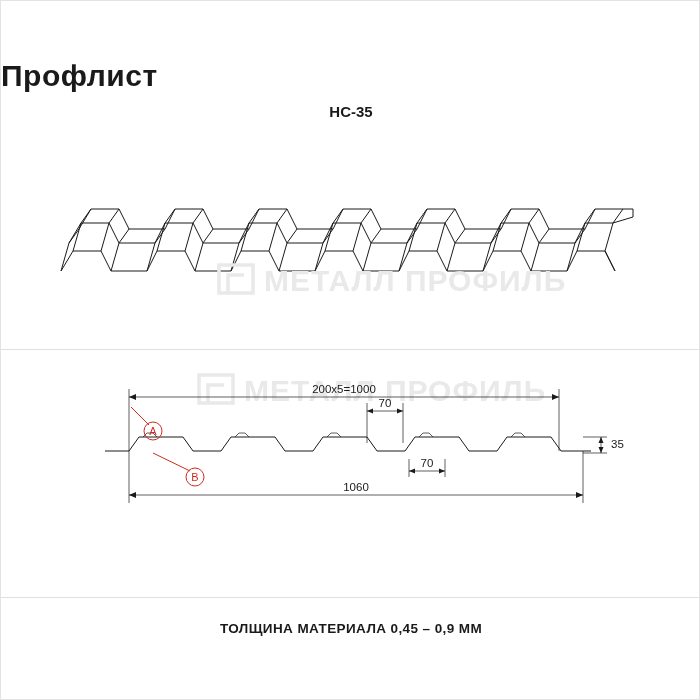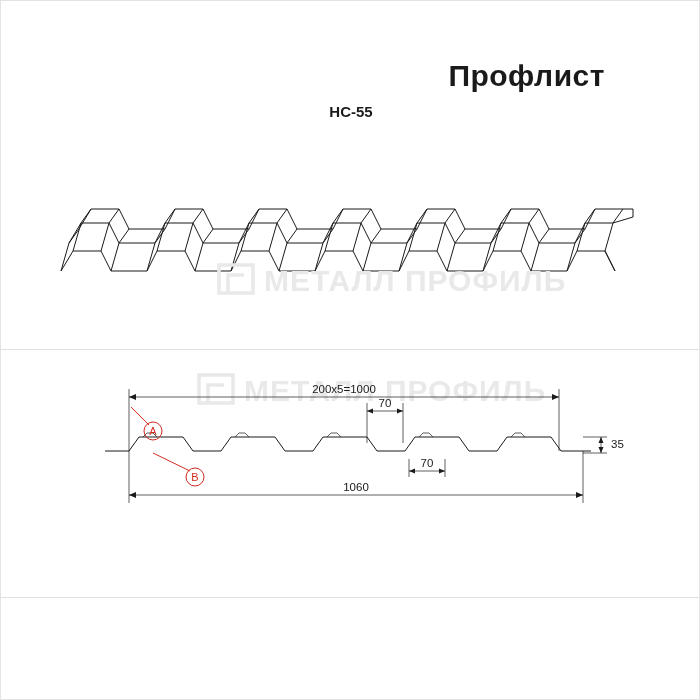--- a/index.html
+++ b/index.html
@@ -20,21 +20,21 @@
     width: 700px;
     height: 700px;
     box-sizing: border-box;
     border: 1px solid #e3e3e3;
   }
   .title {
     position: absolute;
     top: 58px;
     left: 0;
     width: 604px;
-    text-align: right;
+    text-align: left;
     font-size: 30px;
     font-weight: bold;
     letter-spacing: 0.5px;
     color: #1a1a1a;
   }
   .subtitle {
     position: absolute;
     top: 102px;
     left: 0;
     width: 700px;
@@ -110,21 +110,21 @@
     letter-spacing: 1px;
   }
   .wmbox { fill: none; stroke: #e9e9e9; stroke-width: 3.5; }
 </style>
 </head>
 <body>
 
 <div class="page">
 
   <div class="title">Профлист</div>
-  <div class="subtitle">НС-55</div>
+  <div class="subtitle">НС-35</div>
 
   <div class="divider top"></div>
   <div class="divider bottom"></div>
 
   <div class="persp">
     <svg width="580" height="150" viewBox="0 0 580 150">
       <g class="ln">
 
         <path d="M18,58 L30,38 L58,38 L68,58 L104,58 L114,38 L142,38 L152,58 L188,58 L198,38 L226,38 L236,58
                  L272,58 L282,38 L310,38 L320,58 L356,58 L366,38 L394,38 L404,58 L440,58 L450,38 L478,38 L488,58
@@ -261,14 +261,15 @@
         <circle cx="62" cy="50" r="9"></circle>
         <path d="M58,44 L40,26"></path>
         <circle cx="104" cy="96" r="9"></circle>
         <path d="M99,90 L62,72"></path>
       </g>
       <text class="redtxt" x="62" y="54" text-anchor="middle">A</text>
       <text class="redtxt" x="104" y="100" text-anchor="middle">B</text>
     </svg>
   </div>
 
+  <div class="footnote">ТОЛЩИНА МАТЕРИАЛА 0,45 – 0,9 ММ</div>
 
 </div>
 
 </body></html>

